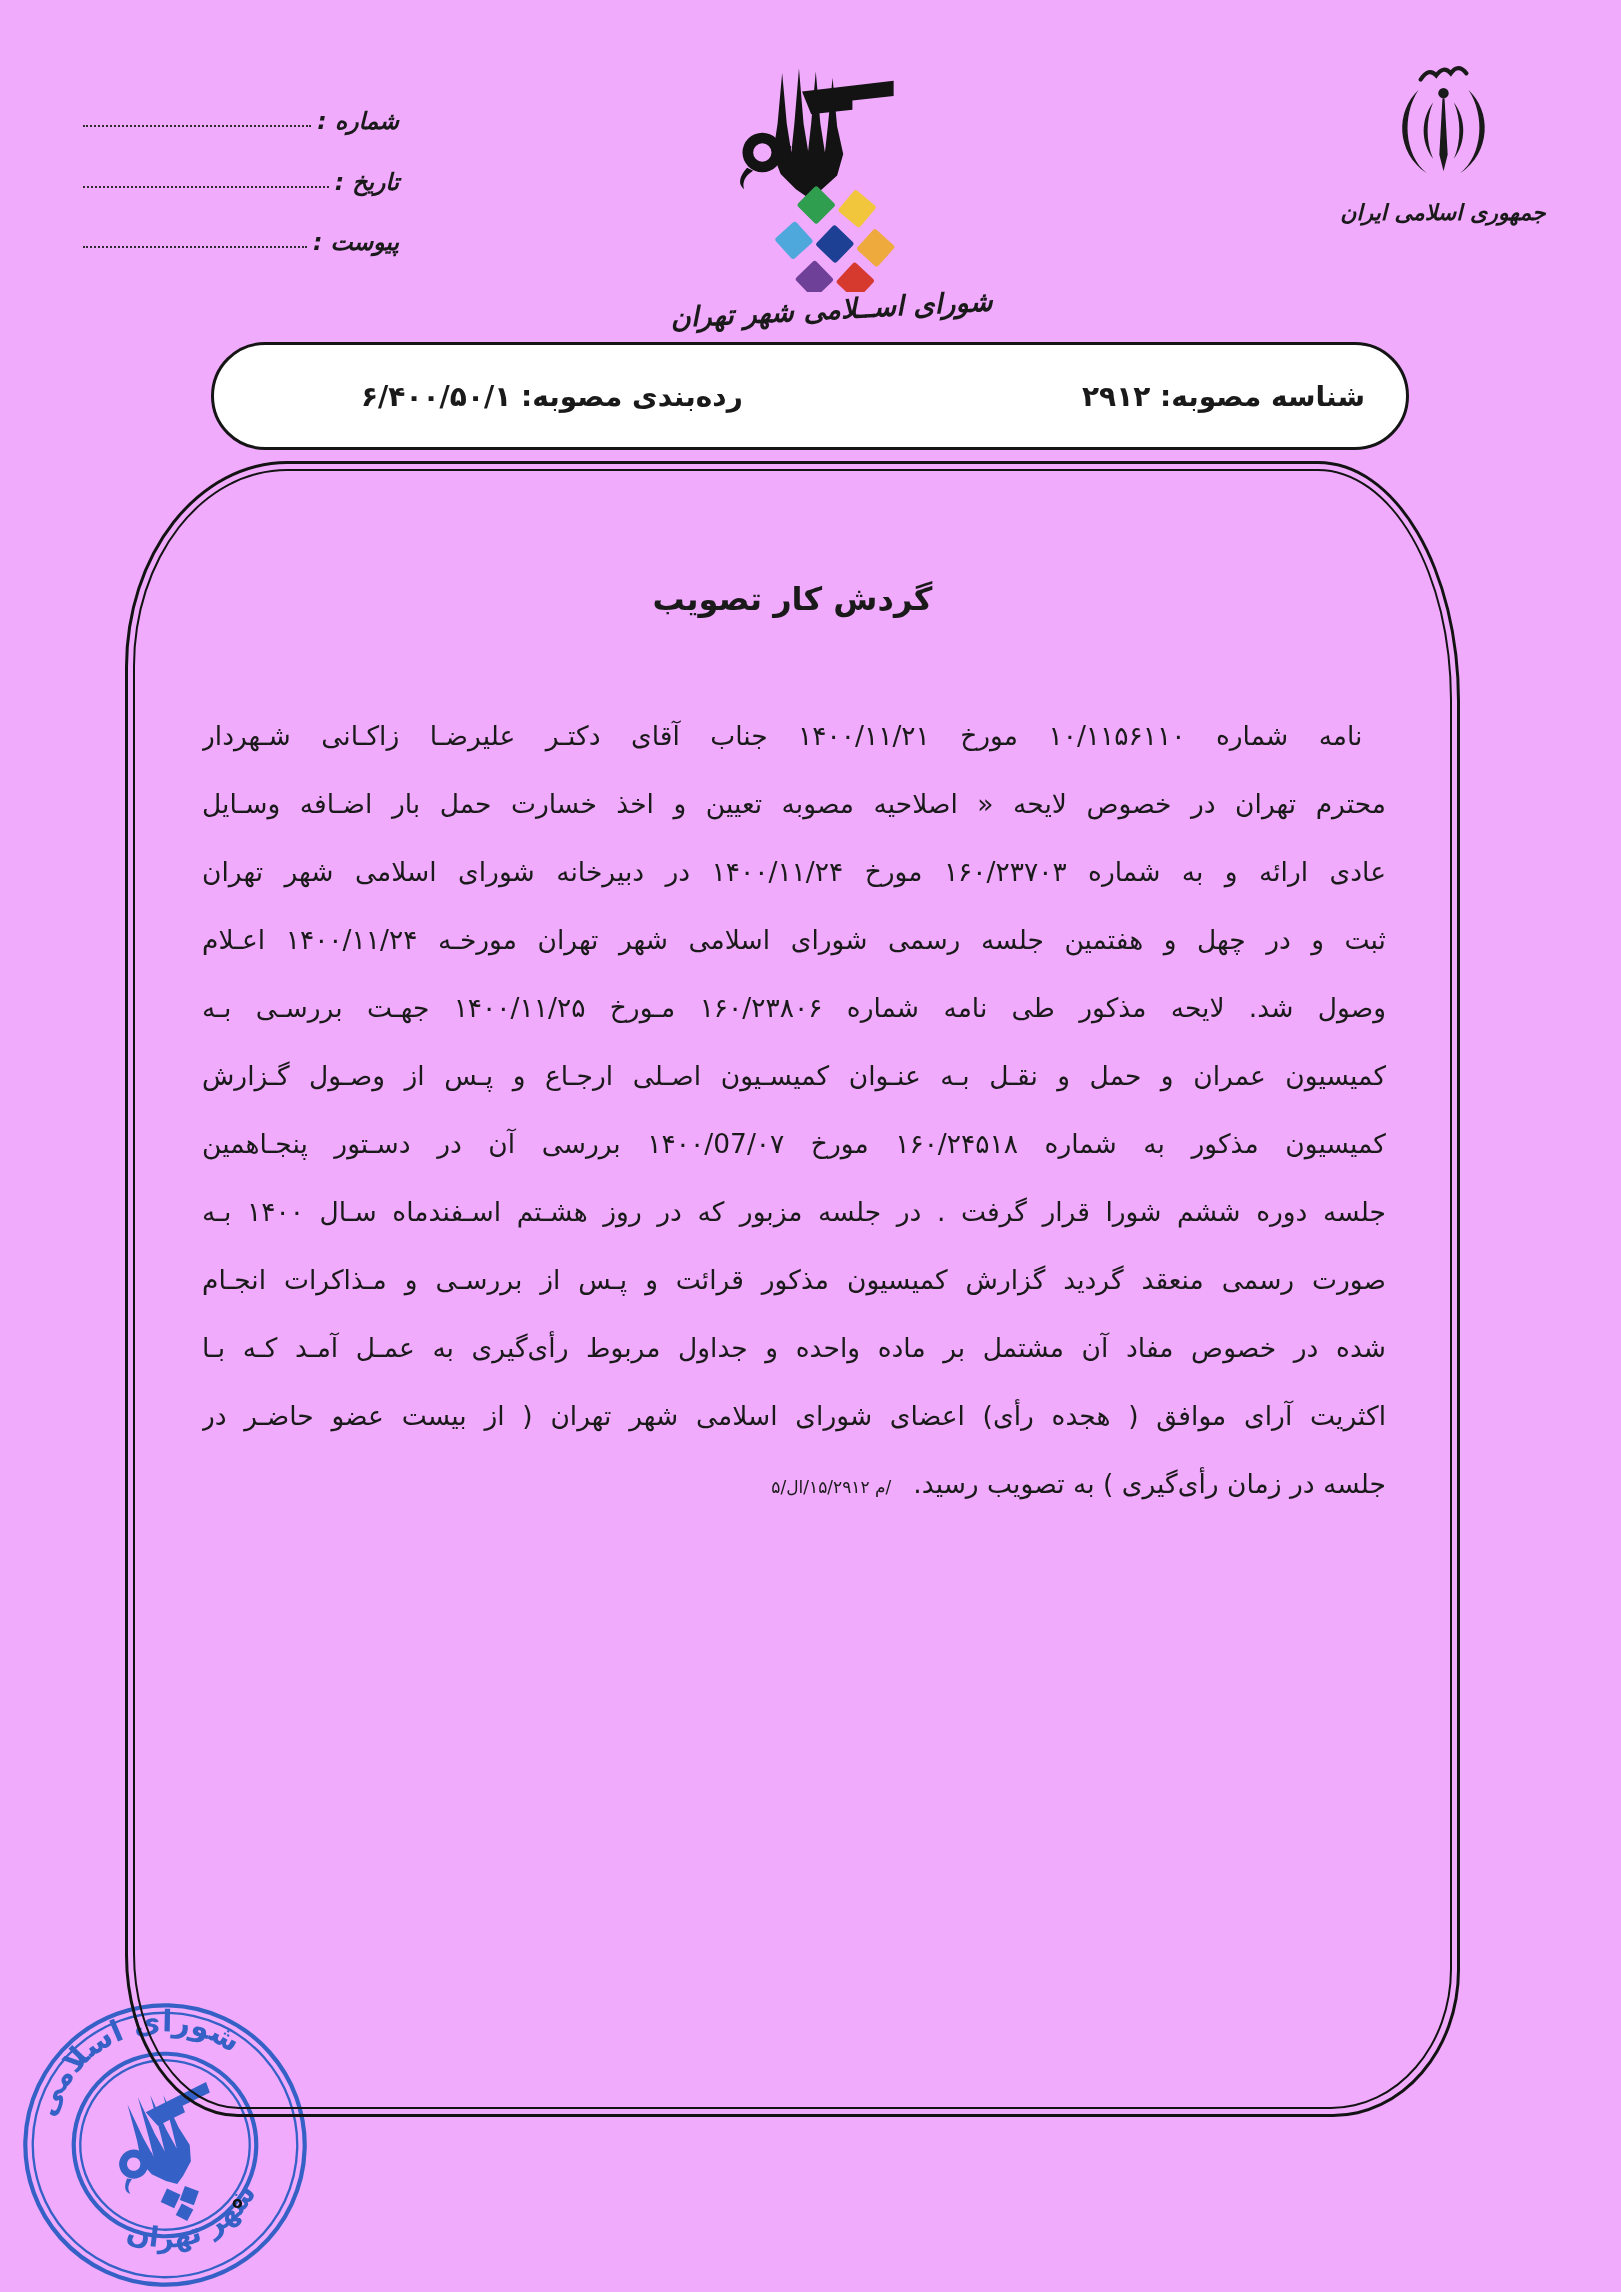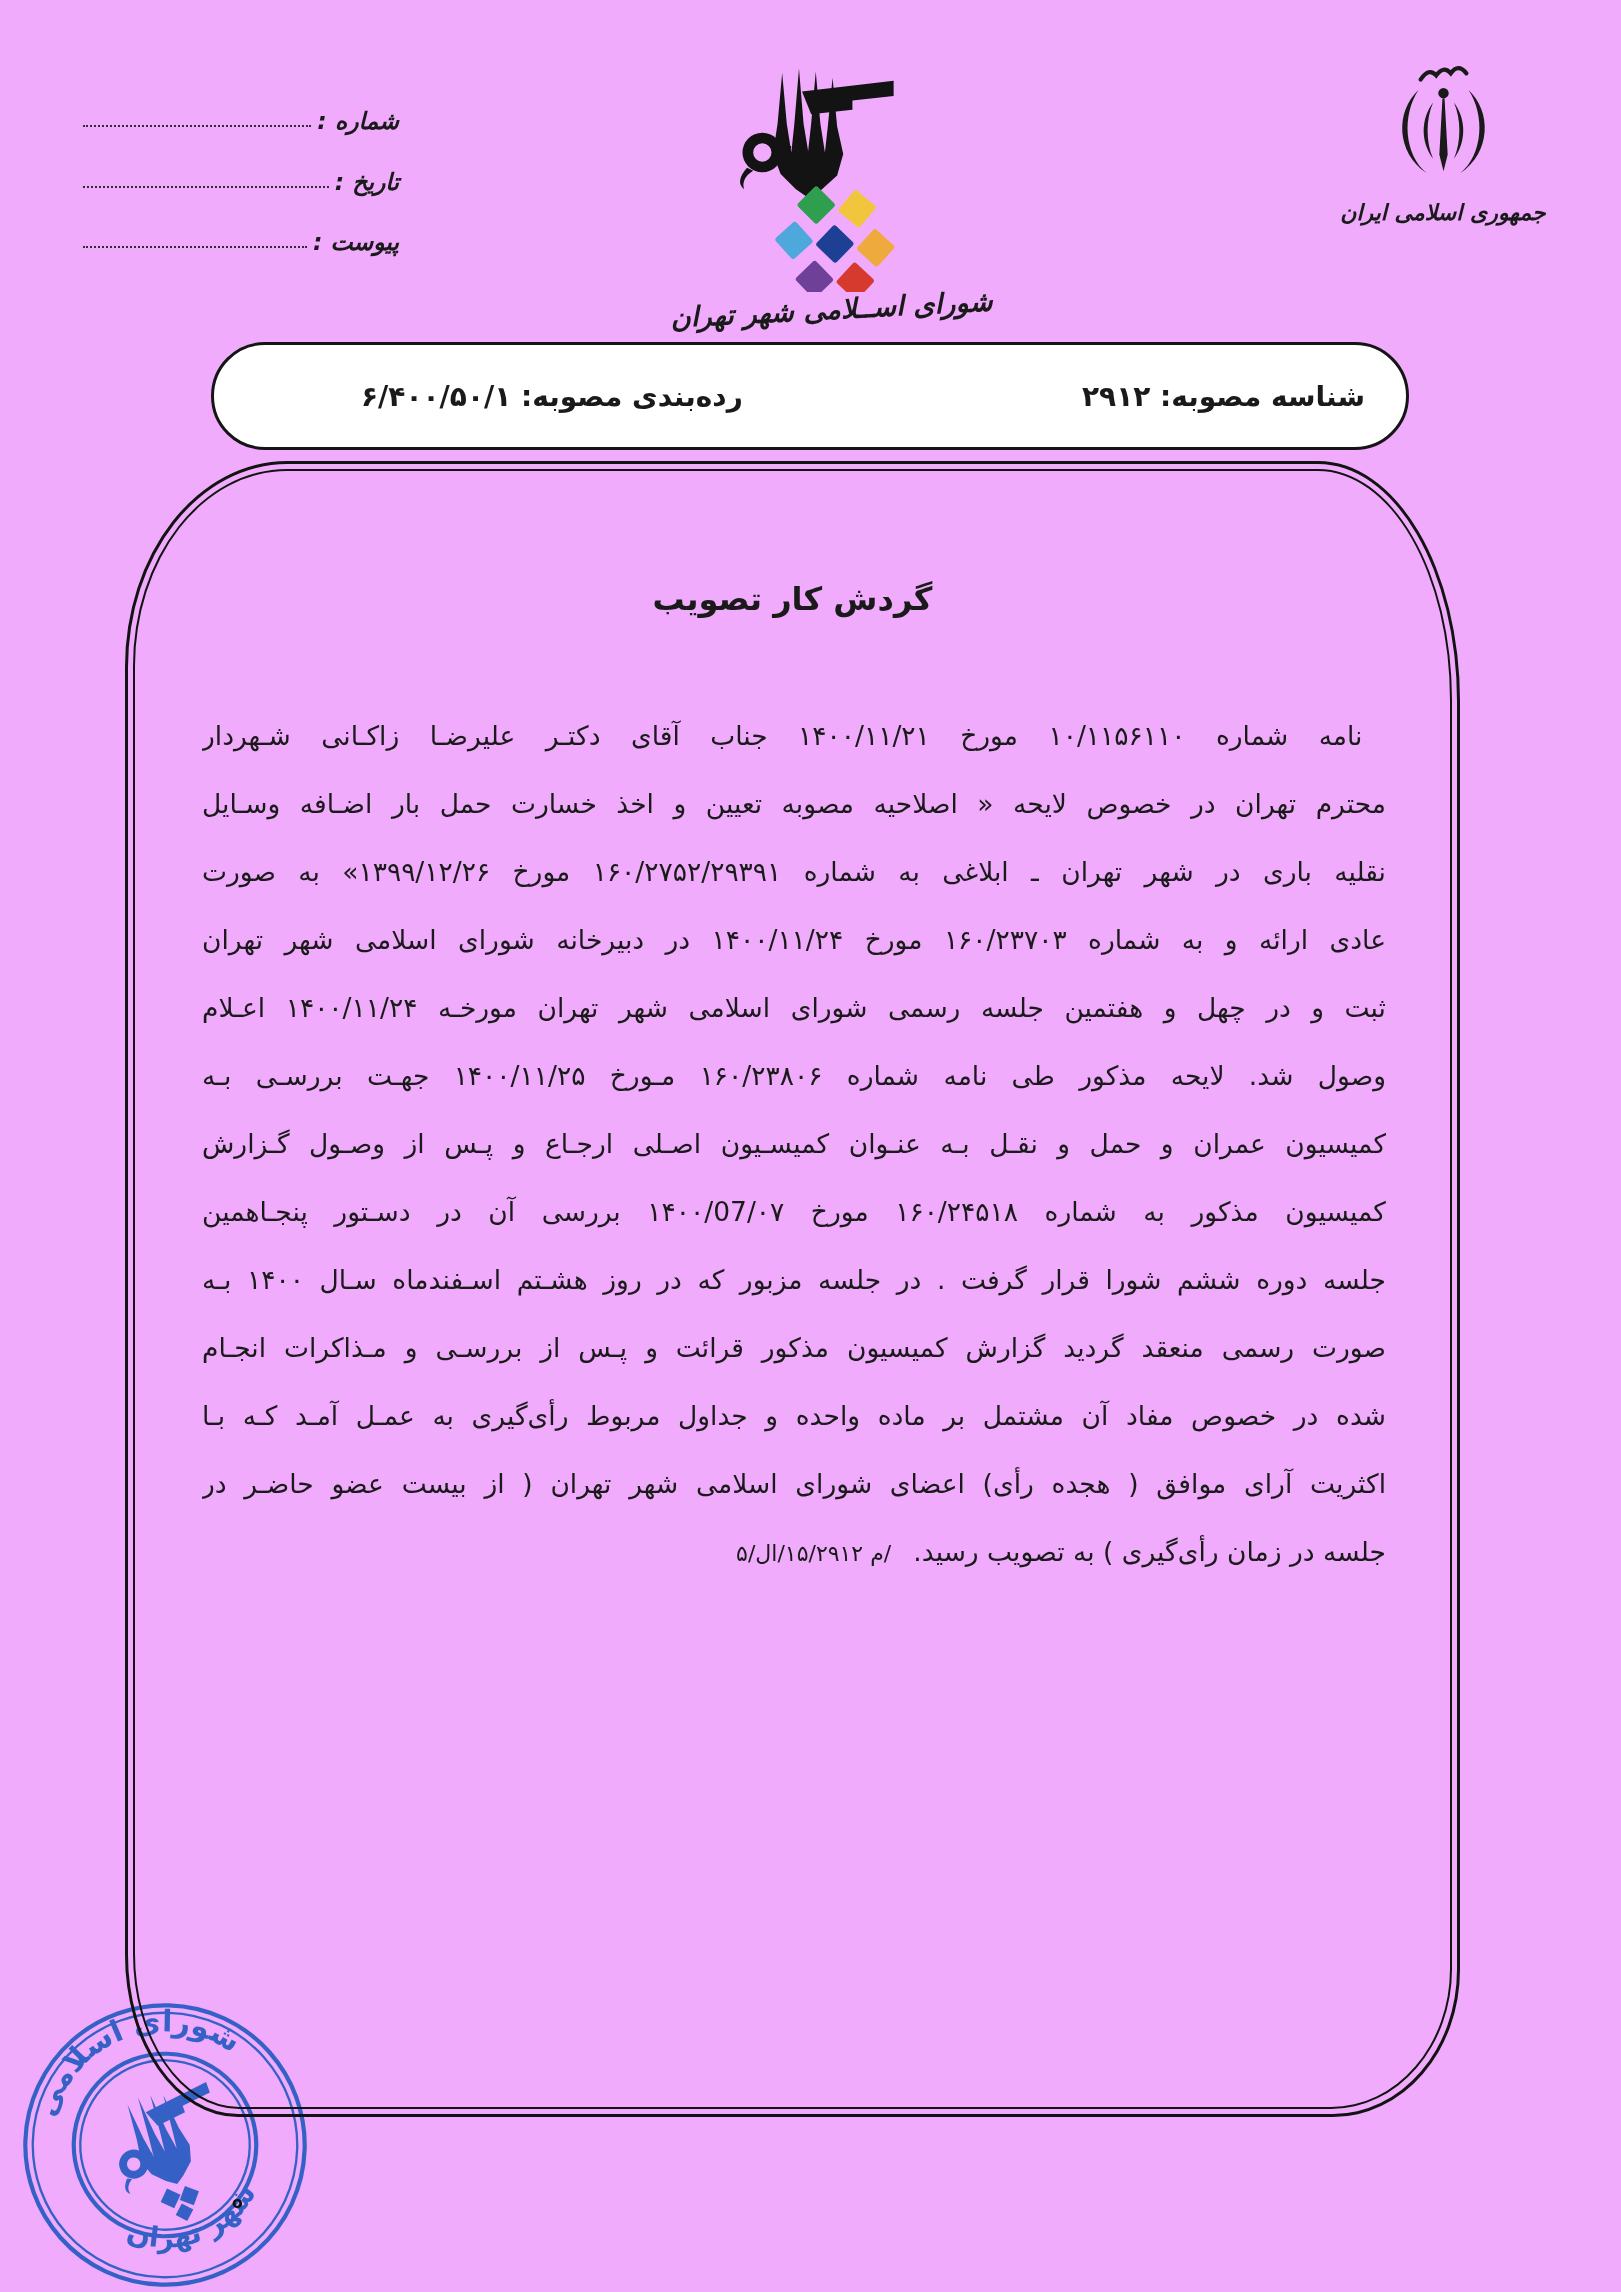--- a/index.html
+++ b/index.html
@@ -45,21 +45,21 @@
     border-radius:154px 134px 121px 106px / 197px 231px 140px 155px;
   }
   .doc-title { text-align:center; margin-top:116px; font-size:32px; font-weight:800; direction:rtl; }
   .doc-body { direction:rtl; margin:84px 71px 0 74px; font-size:26.5px; }
   .body-line {
     height:68px; line-height:68px; overflow:hidden;
     text-align:justify; text-align-last:justify; white-space:normal;
   }
   .body-line.first { padding-right:23.5px; }
   .body-line.last { text-align:right; text-align-last:right; }
-  .ref-code { font-size:22px; margin-right:13.7px; }
+  .ref-code { font-size:17px; margin-right:13.7px; }
 
   
   .stamp { position:absolute; left:15.7px; top:1996px; width:298px; height:298px; z-index:1; opacity:0.95; }
   .stamp svg text { font-weight:bold; font-family:"DejaVu Sans", sans-serif; }
   .stray-mark { position:absolute; left:232px; top:2193px; font-size:15.7px; font-weight:bold; color:#111; z-index:2; }
 </style>
 </head>
 <body>
 
 <div class="page">
@@ -155,21 +155,20 @@
     </svg>
   </div>
   <span class="stray-mark">o</span>
 
   <div class="main-box">
     <div class="main-box-inner"></div>
     <div class="doc-title">گردش کار تصویب</div>
     <div class="doc-body">
       <div class="body-line first">نامه شماره ۱۰/۱۱۵۶۱۱۰ مورخ ۱۴۰۰/۱۱/۲۱ جناب آقای دکتـر علیرضـا زاکـانی  شـهردار</div>
       <div class="body-line">محترم تهران در خصوص لایحه « اصلاحیه مصوبه تعیین و اخذ خسارت حمل بار اضـافه وسـایل</div>
-      <div class="body-line">نقلیه باری در شهر تهران ـ ابلاغی به شماره ۱۶۰/۲۷۵۲/۲۹۳۹۱ مورخ ۱۳۹۹/۱۲/۲۶» به  صورت</div>
       <div class="body-line">عادی  ارائه و به شماره ۱۶۰/۲۳۷۰۳ مورخ ۱۴۰۰/۱۱/۲۴ در دبیرخانه شورای اسلامی شهر تهران</div>
       <div class="body-line">ثبت و در چهل و هفتمین جلسه رسمی شورای اسلامی شهر تهران مورخـه ۱۴۰۰/۱۱/۲۴ اعـلام</div>
       <div class="body-line">وصول شد. لایحه مذکور  طی نامه شماره ۱۶۰/۲۳۸۰۶ مـورخ ۱۴۰۰/۱۱/۲۵ جهـت بررسـی بـه</div>
       <div class="body-line">کمیسیون عمران و حمل و نقـل بـه عنـوان کمیسـیون اصـلی ارجـاع و پـس از وصـول گـزارش</div>
       <div class="body-line">کمیسیون مذکور به شماره ۱۶۰/۲۴۵۱۸ مورخ ۱۴۰۰/07/۰۷ بررسی آن در دسـتور  پنجـاهمین</div>
       <div class="body-line">جلسه دوره ششم شورا قرار گرفت . در جلسه مزبور که در روز هشـتم اسـفندماه سـال ۱۴۰۰ بـه</div>
       <div class="body-line">صورت رسمی منعقد گردید گزارش کمیسیون مذکور قرائت و پـس از بررسـی و مـذاکرات انجـام</div>
       <div class="body-line">شده در خصوص مفاد آن مشتمل بر ماده واحده و جداول مربوط رأی‌گیری به عمـل آمـد کـه بـا</div>
       <div class="body-line">اکثریت آرای موافق ( هجده  رأی) اعضای شورای اسلامی شهر تهران ( از بیست  عضو حاضـر در</div>
       <div class="body-line last">

